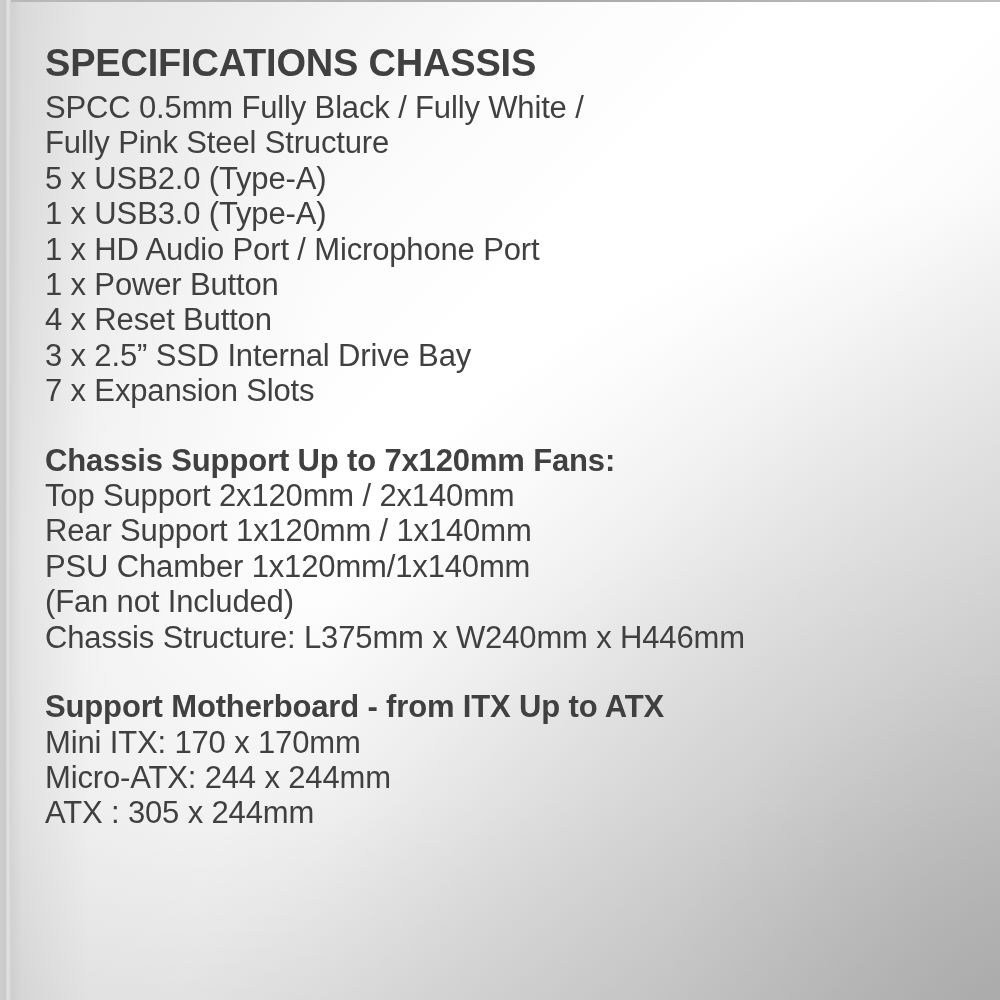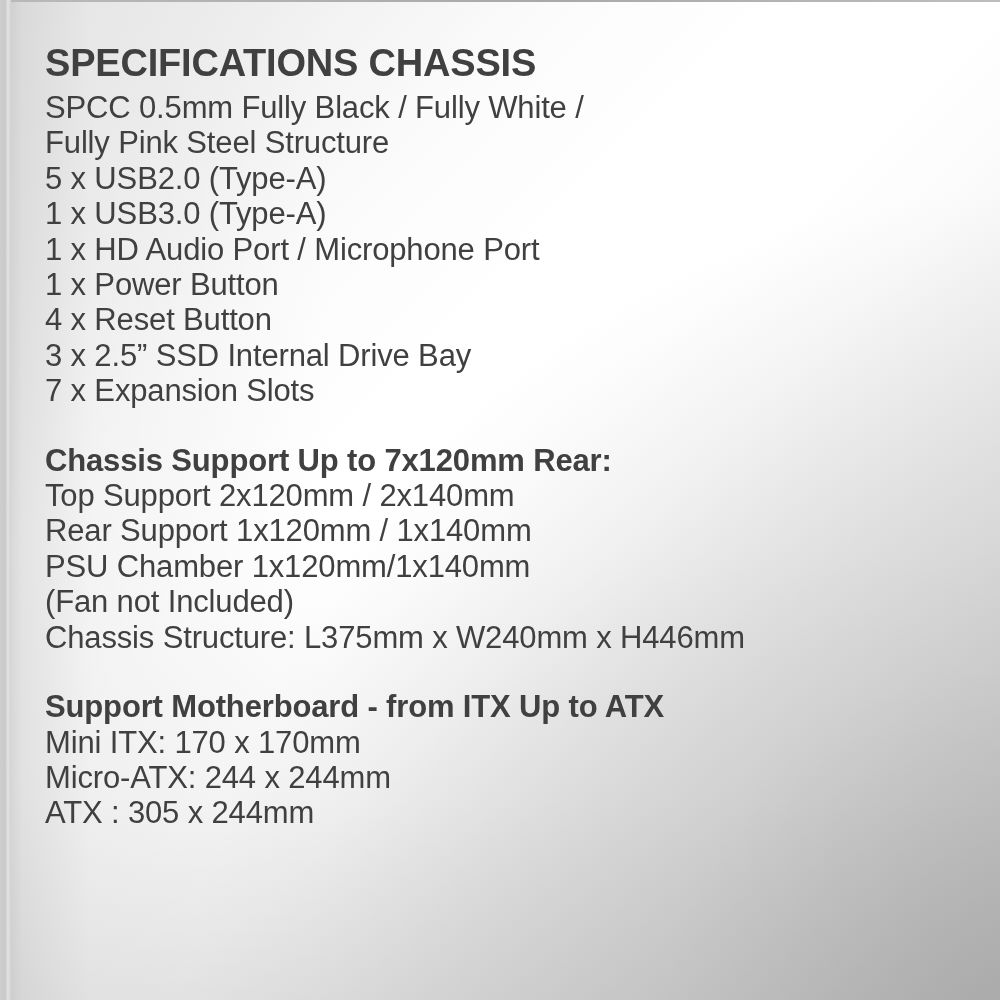--- a/index.html
+++ b/index.html
@@ -135,21 +135,21 @@
         <div class="spec-line">5 x USB2.0 (Type-A)</div>
         <div class="spec-line">1 x USB3.0 (Type-A)</div>
         <div class="spec-line">1 x HD Audio Port / Microphone Port</div>
         <div class="spec-line">1 x Power Button</div>
         <div class="spec-line">4 x Reset Button</div>
         <div class="spec-line">3 x 2.5” SSD Internal Drive Bay</div>
         <div class="spec-line">7 x Expansion Slots</div>
       </div>
     <div class="block-gap"></div>
     <div class="spec-block" id="section-1">
-        <div class="spec-line bold">Chassis Support Up to 7x120mm Rear:</div>
+        <div class="spec-line bold">Chassis Support Up to 7x120mm Fans:</div>
         <div class="spec-line">Top Support 2x120mm / 2x140mm</div>
         <div class="spec-line">Rear Support 1x120mm / 1x140mm</div>
         <div class="spec-line">PSU Chamber 1x120mm/1x140mm</div>
         <div class="spec-line">(Fan not Included)</div>
         <div class="spec-line">Chassis Structure: L375mm x W240mm x H446mm</div>
       </div>
     <div class="block-gap"></div>
     <div class="spec-block" id="section-2">
         <div class="spec-line bold">Support Motherboard - from ITX Up to ATX</div>
         <div class="spec-line">Mini ITX: 170 x 170mm</div>

